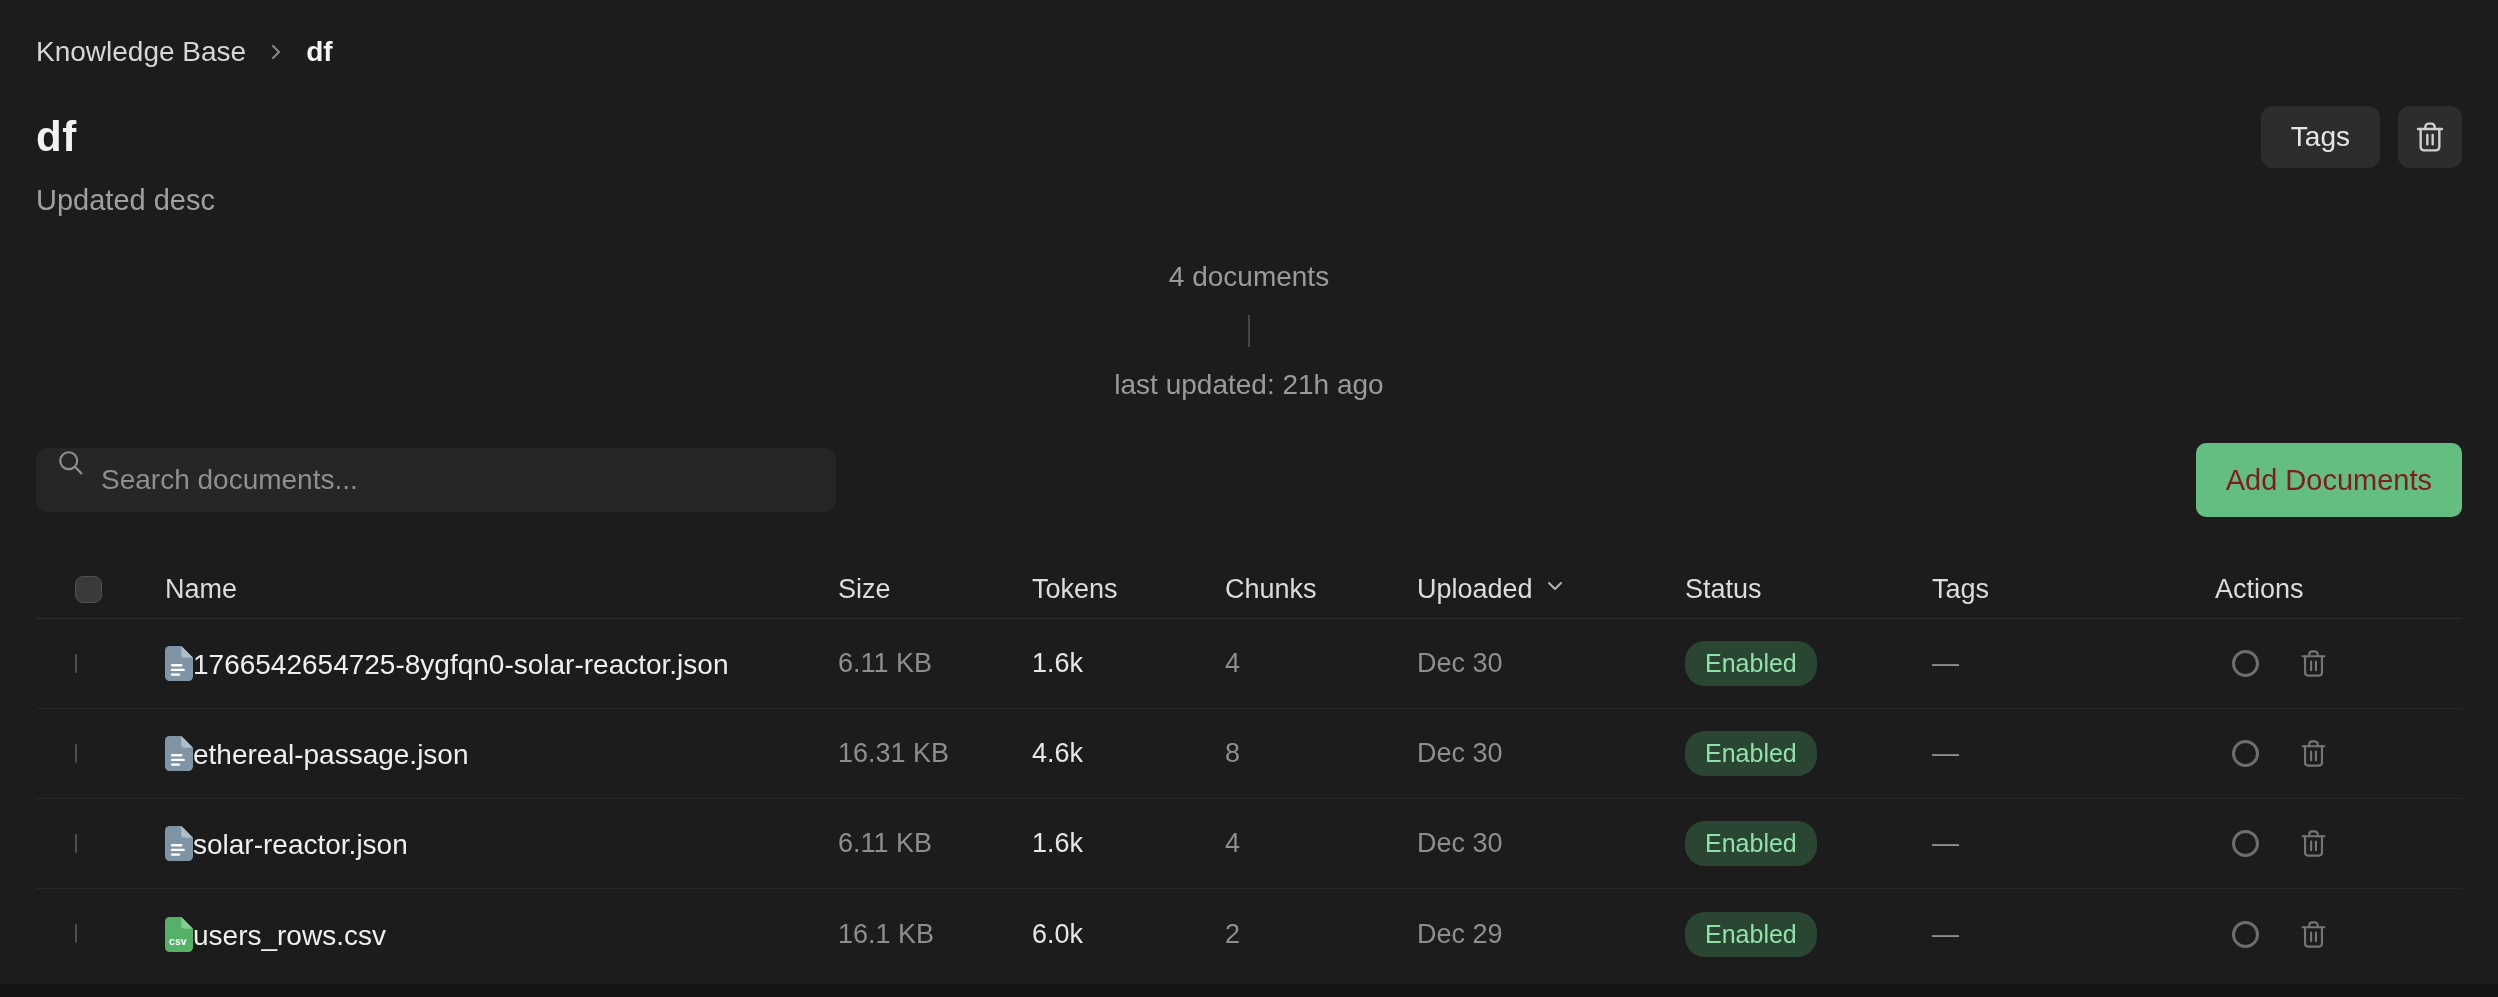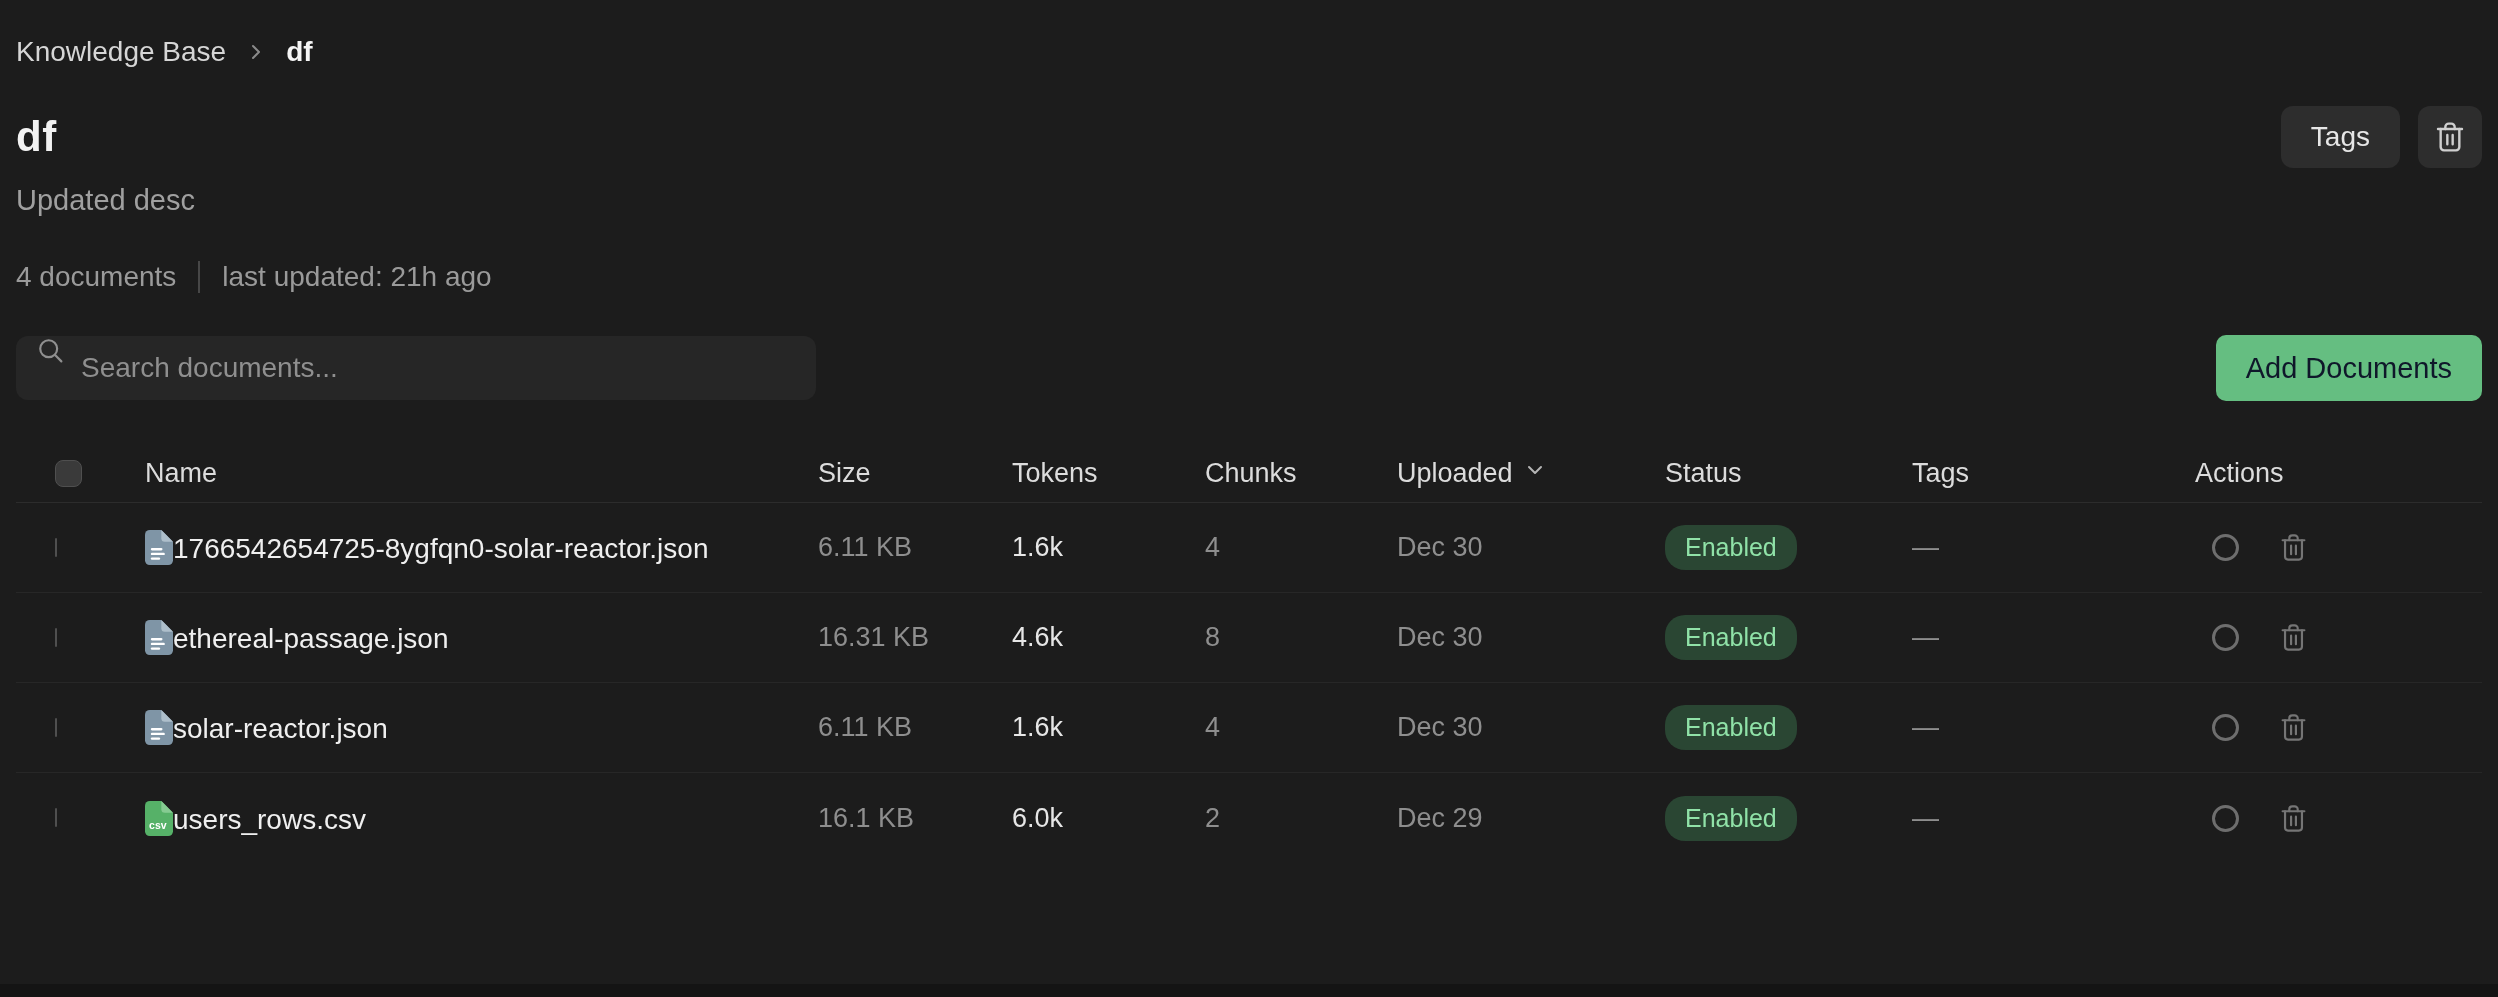--- a/index.html
+++ b/index.html
@@ -16,21 +16,21 @@
   }
   *{box-sizing:border-box;margin:0;padding:0;}
   html,body{width:2498px;height:997px;}
   body{
     background:var(--bg);
     font-family:"Liberation Sans", sans-serif;
     color:#ededed;
     position:relative;
     overflow:hidden;
   }
-  .content{padding:0 16px;}
+  .content{padding:0 36px;}
 
   
   .breadcrumb{padding-top:36px;display:flex;align-items:center;gap:18px;font-size:28px;}
   .crumb-root{color:#d6d6d6;cursor:pointer;}
   .crumb-sep{display:flex;align-items:center;color:#8a8a8a;}
   .crumb-current{color:#f5f5f5;font-weight:700;}
 
   
   .title-row{margin-top:38px;display:flex;align-items:center;justify-content:space-between;}
   .page-title{font-size:42px;font-weight:700;color:#f2f2f2;letter-spacing:.5px;}
@@ -39,38 +39,38 @@
     height:62px;background:#2d2d2d;border:none;border-radius:12px;
     color:#e6e6e6;font-size:28px;font-family:inherit;
     display:flex;align-items:center;justify-content:center;cursor:pointer;
   }
   .btn-tags{padding:0 30px;}
   .btn-icon{width:64px;}
   .btn-icon svg{width:32px;height:32px;color:#cfcfcf;}
 
   .page-desc{margin-top:16px;font-size:29px;color:#a0a0a0;}
 
-  .stats-row{margin-top:44px;display:flex;align-items:center;gap:22px;font-size:28px;color:#9a9a9a;}
+  .stats-row{margin-top:44px;display:flex;align-items:center;gap:22px;font-size:28px;color:#9a9a9a;flex-direction:column;}
   .stats-divider{width:2px;height:32px;background:#474747;}
 
   
   .toolbar-row{margin-top:42px;display:flex;align-items:center;}
   .search-box{
     width:800px;height:64px;background:#262626;border-radius:12px;
     display:flex;gap:16px;padding:0 20px;
   }
   .search-box svg{width:29px;height:29px;color:#8f8f8f;flex:none;}
   .search-box input{
     flex:1;background:transparent;border:none;outline:none;
     font-family:inherit;font-size:28px;color:#e0e0e0;
   }
   .search-box input::placeholder{color:#8f8f8f;}
   .btn-add{
-    margin-left:auto;height:66px;padding:0 30px;border:none;border-radius:10px;
-    background:var(--accent-green);color:#0f172a;
+    margin-left:auto;height:74px;padding:0 30px;border:none;border-radius:10px;
+    background:var(--accent-green);color:#7f1d1d;
     font-size:29px;font-weight:500;font-family:inherit;cursor:pointer;
   }
 
   
   .table{margin-top:44px;}
   .trow{
     display:grid;
     grid-template-columns:129px 673px 194px 193px 192px 268px 247px 283px 1fr;
     align-items:center;
   }

